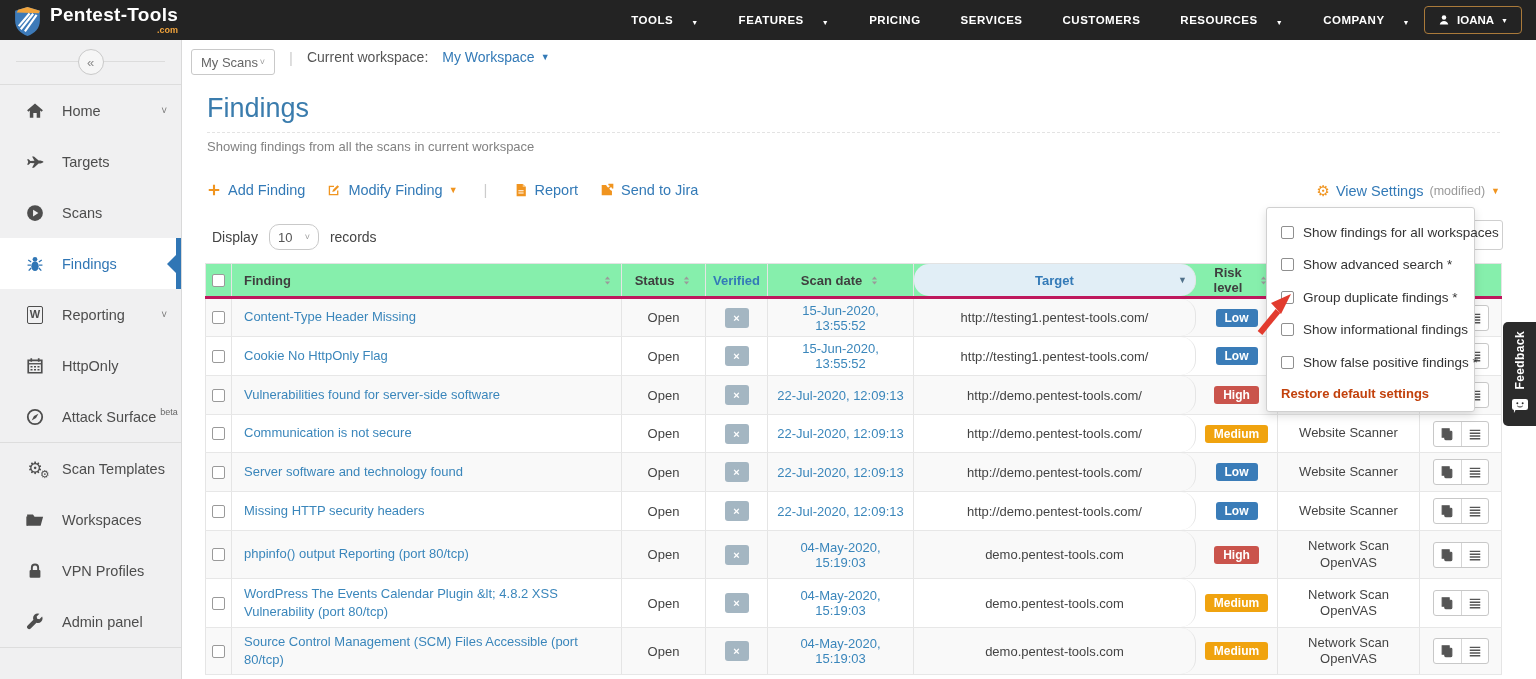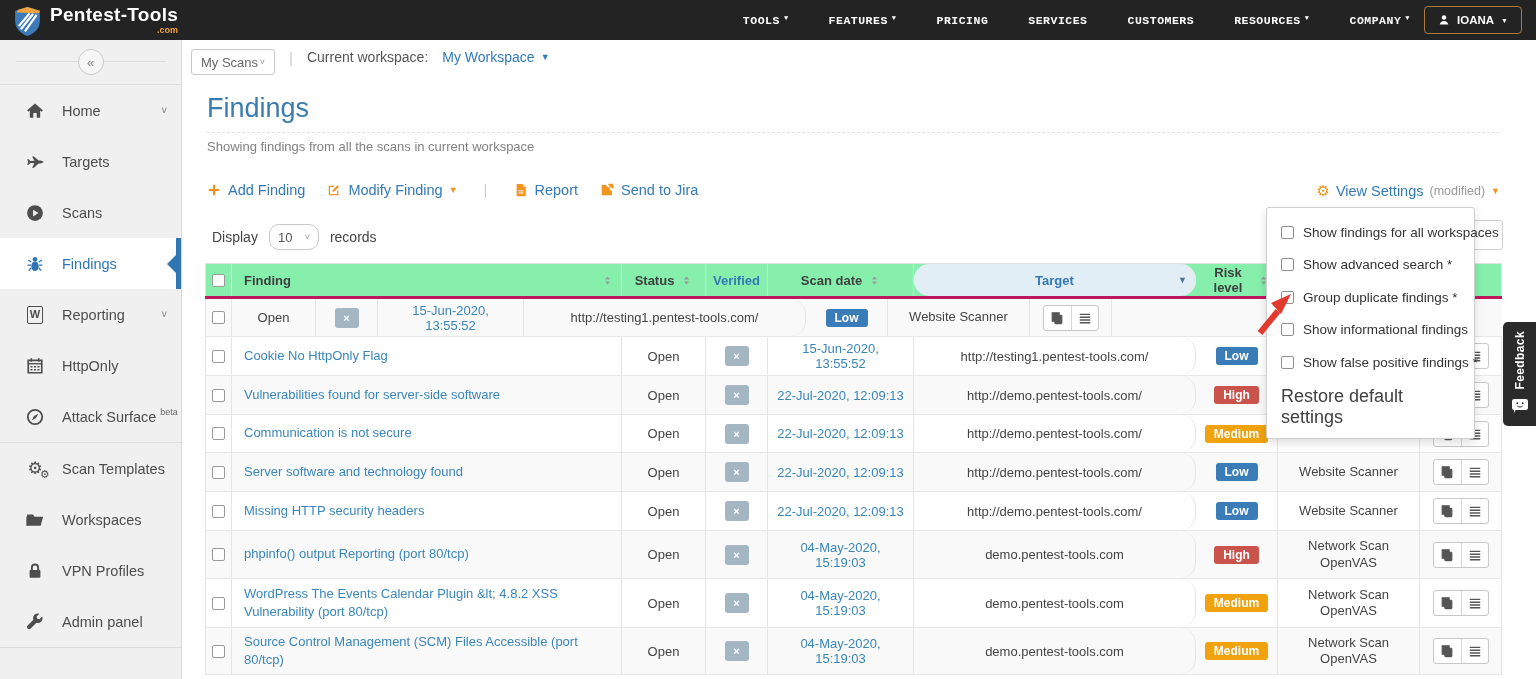--- a/index.html
+++ b/index.html
@@ -7,21 +7,21 @@
   body { position:relative; overflow:hidden; background:#fff;
          font-family:"Liberation Sans","DejaVu Sans",sans-serif; font-size:13px; color:#444; }
 
   
   .topbar { position:absolute; left:0; top:0; right:0; height:40px; background:#232323; display:flex; align-items:center; z-index:50; }
   .brand { display:flex; align-items:center; gap:9px; padding-left:14px; cursor:pointer; }
   .brand svg { width:27px; height:31px; margin-top:3px; }
   .brand-name { color:#fff; font-weight:bold; font-size:19px; letter-spacing:.3px; line-height:1; }
   .brand-tld { color:#f0a33c; font-size:9px; font-weight:bold; display:block; text-align:right; margin-top:1px; }
   .nav { margin-left:auto; display:flex; align-items:center; gap:40px; padding-right:14px; }
-  .nav-item { color:#fff; font-size:11.5px; font-weight:bold; letter-spacing:.5px; cursor:pointer; display:flex; gap:4px; align-items:flex-start; white-space:nowrap;font-family:Liberation Mono, monospace; }
+  .nav-item { color:#fff; font-size:11.5px; font-weight:bold; letter-spacing:.5px; cursor:pointer; display:flex; gap:18px; align-items:flex-end; white-space:nowrap; }
   .nvcaret { font-size:7px; }
   .user-btn { border:1px solid #aa7a3a; border-radius:4px; padding:7px 13px; display:flex; gap:7px; color:#fff; font-weight:bold; font-size:11.5px; align-items:center; cursor:pointer; }
   .user-btn svg { width:12px; height:12px; fill:#fff; }
 
   
   .sidebar { position:absolute; top:40px; left:0; width:182px; bottom:0; background:#f0f0f1; border-right:1px solid #d9d9d9; z-index:10; }
   .collapse-strip { height:44px; position:relative; }
   .collapse-line { position:absolute; left:16px; right:16px; top:21px; border-top:1px solid #dcdcdc; }
   .collapse-btn { position:absolute; left:50%; top:9px; transform:translateX(-50%); width:26px; height:26px; border-radius:50%; border:1px solid #c9c9c9; background:#f6f6f6; color:#8a8a8a; display:flex; align-items:center; justify-content:center; font-size:13px; cursor:pointer; }
   .side-divider { border-top:1px solid #dddddd; }
@@ -97,21 +97,21 @@
   .found-txt { line-height:1.25; }
   .btn-group { display:flex; border:1px solid #c8c8c8; border-radius:3px; background:#fff; overflow:hidden; }
   .gbtn { width:27px; height:24px; display:flex; align-items:center; justify-content:center; color:#555; cursor:pointer; }
   .gbtn svg { width:14px; height:14px; fill:currentColor; }
   .gbtn + .gbtn { border-left:1px solid #d5d5d5; }
 
   
   .vs-menu { position:absolute; left:1266px; top:207px; width:209px; background:#fff; border:1px solid #d0d0d0; border-radius:3px; box-shadow:0 4px 10px rgba(0,0,0,.13); z-index:30; padding:8px 0 8px; }
   .vs-item { height:32.5px; display:flex; align-items:center; gap:9px; padding:0 14px; font-size:13.5px; color:#333; cursor:pointer; white-space:nowrap; }
   .vs-cb { width:13px; height:13px; border:1px solid #8f8f8f; border-radius:2px; background:#fff; flex:none; }
-  .vs-footer { padding:7px 14px 2px; font-size:18px; color:#404040; cursor:pointer; }
+  .vs-footer { padding:7px 14px 2px; font-size:13px; color:#c2410c; cursor:pointer;font-weight:bold; }
 
   
   .anno-arrow { position:absolute; left:1255px; top:289px; width:42px; height:48px; z-index:40; pointer-events:none; }
 
   
   .feedback { position:absolute; right:0; top:322px; width:33px; height:104px; background:#2b2b2b; border-radius:5px 0 0 5px; z-index:35; display:flex; flex-direction:column; align-items:center; justify-content:center; gap:9px; cursor:pointer; }
   .fb-label { writing-mode:vertical-rl; transform:rotate(180deg); color:#fff; font-size:12px; font-weight:bold; letter-spacing:.4px; }
   .fb-icon svg { width:18px; height:16px; }
 </style>
 </head>
@@ -402,20 +402,23 @@
           <span></span>
         </div>
       <div class="th th-center w8">
           <span></span>
         </div>
     </div>
     <div id="table-body">
         <div class="trow odd" style="height: 38px;">
           <div class="td td-center w0">
             <span class="cb"></span>
+          </div>
+          <div class="td td-finding w1">
+            <span class="f-link">Content-Type Header Missing</span>
           </div>
           <div class="td td-center w2">
             <span>Open</span>
           </div>
           <div class="td td-center w3">
             <span class="v-badge">×</span>
           </div>
           <div class="td td-center w4">
             <span class="d-link">15-Jun-2020, 13:55:52</span>
           </div>

